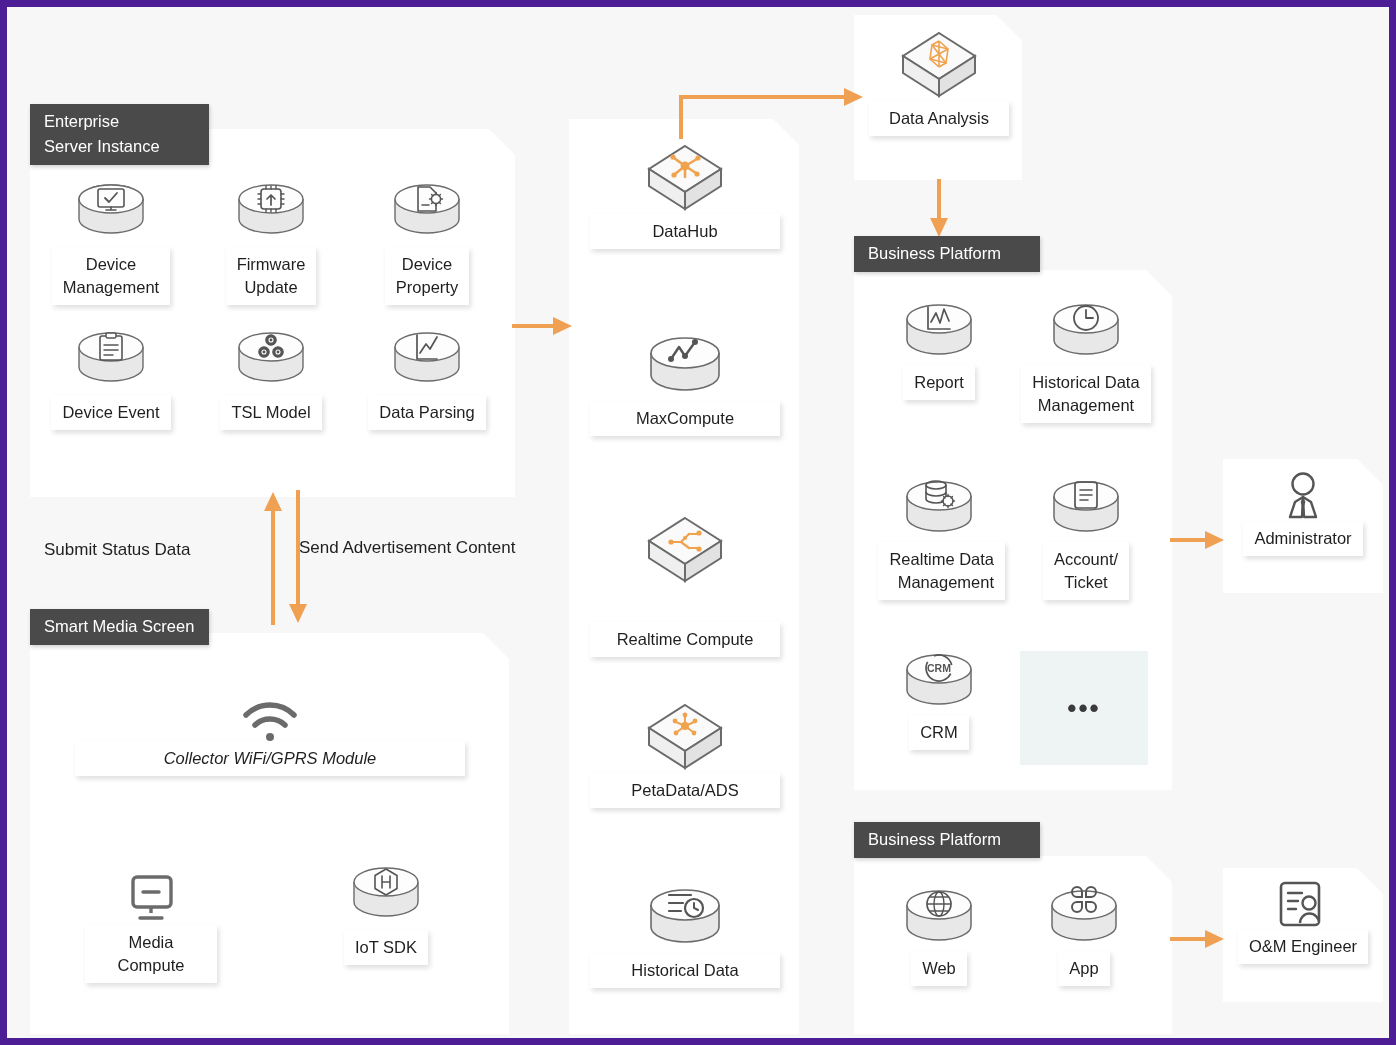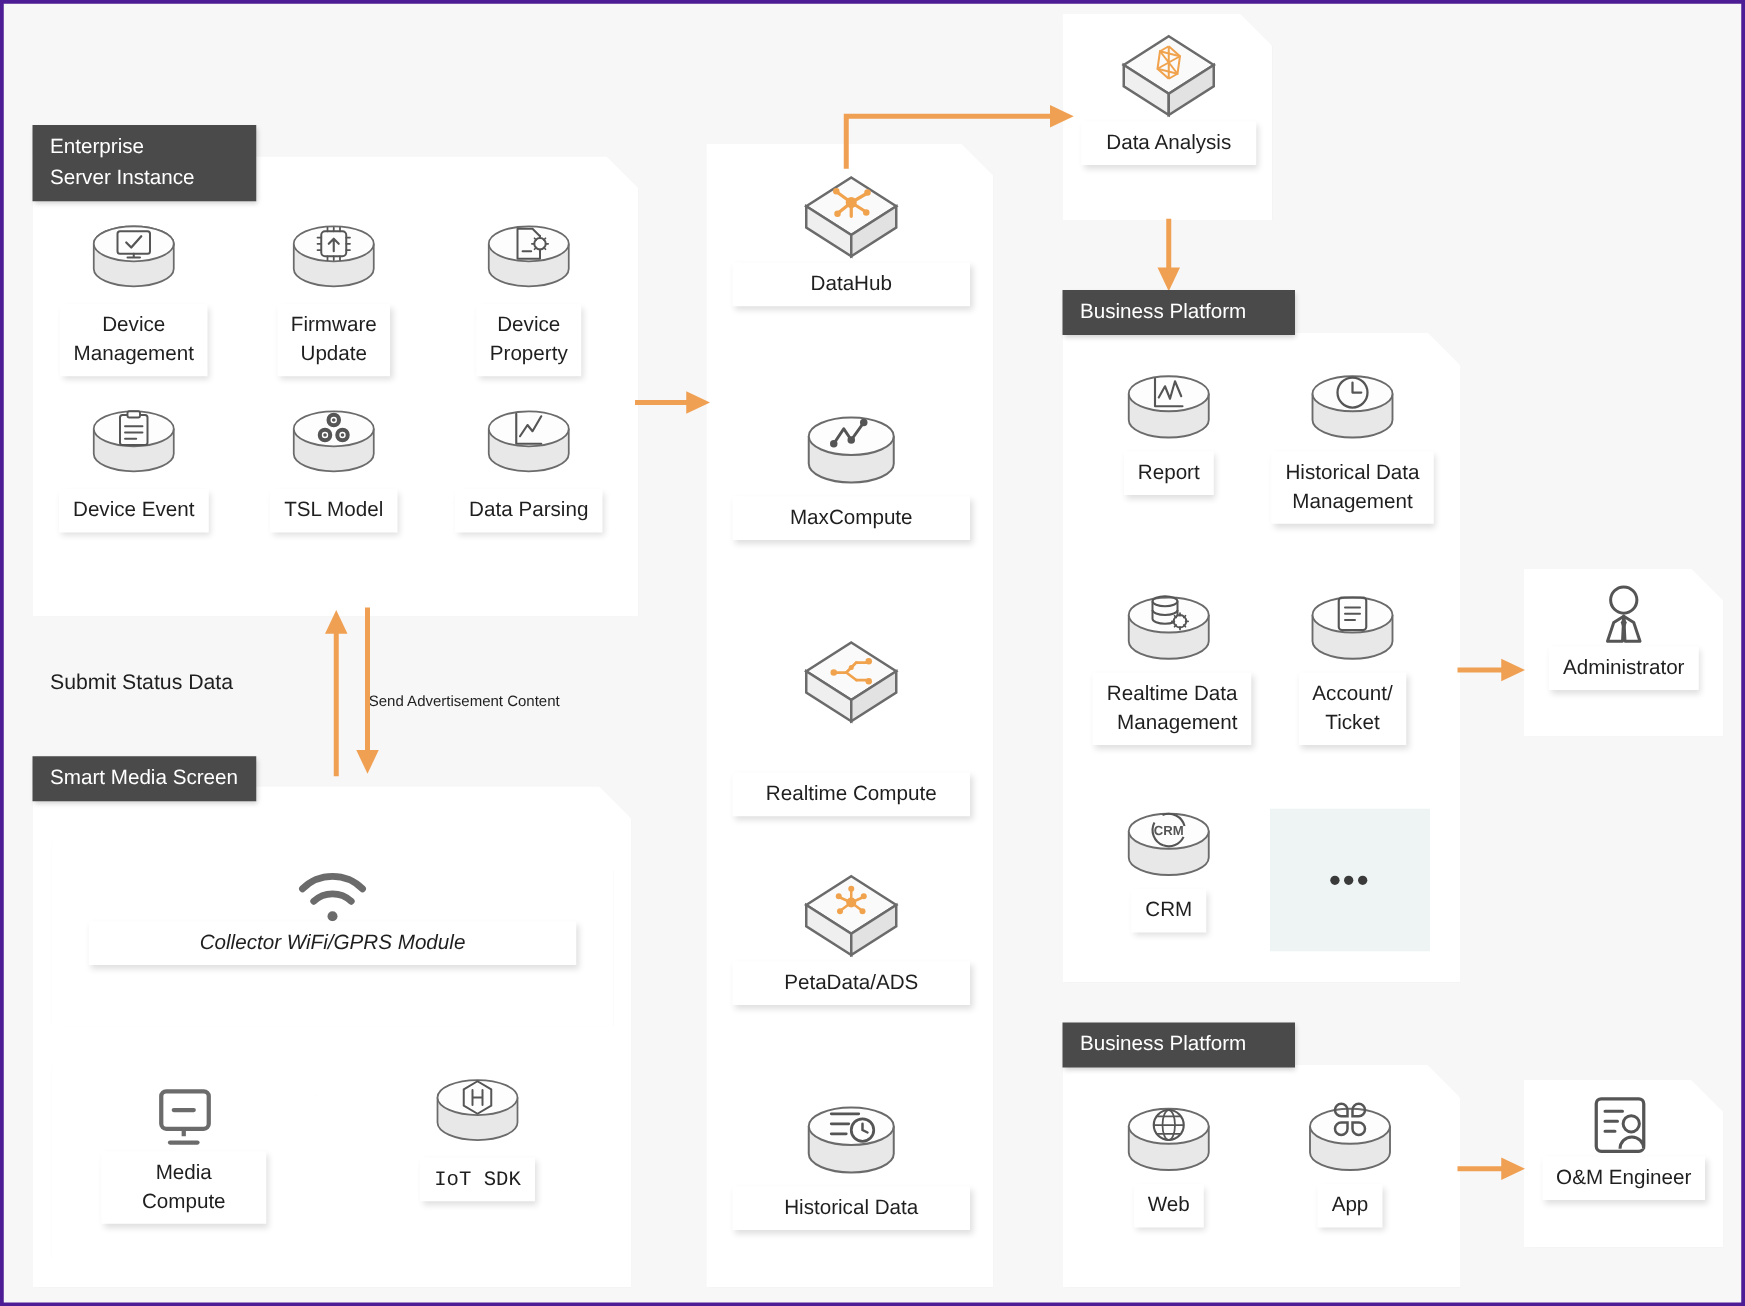--- a/index.html
+++ b/index.html
@@ -5,21 +5,21 @@
   * { box-sizing: border-box; margin:0; padding:0; }
   html,body{
     width:1396px; height:1045px;
     background:#ffffff;
     font-family:"Liberation Sans", sans-serif;
   }
   #canvas{
     position:relative;
     width:1396px; height:1045px;
     background:#f7f7f7;
-    border:3px solid #4c1d95;
+    border:7px solid #4c1d95;
     overflow:hidden;
   }
 
   
   .panel{
     position:absolute;
     background:#ffffff;
     box-shadow:2px 3px 6px rgba(0,0,0,0.10);
     -webkit-clip-path:polygon(0 0, calc(100% - 26px) 0, 100% 26px, 100% 100%, 0 100%);
     clip-path:polygon(0 0, calc(100% - 26px) 0, 100% 26px, 100% 100%, 0 100%);
@@ -167,21 +167,21 @@
         <path d="M4 20 v20 a32 14 0 0 0 64 0 V20" fill="#e8e8e8" stroke="#6b6b6b" stroke-width="1.4"></path>
         <path d="M4 20 a32 14 0 0 1 64 0 a32 14 0 0 1 -64 0" fill="#fdfdfd" stroke="#6b6b6b" stroke-width="1.4"></path>
         <path d="M26 8 v24 h20" fill="none" stroke="#555" stroke-width="1.7" stroke-linecap="round" stroke-linejoin="round"></path>
         <path d="M29 26 l6 -9 l4 5 l7 -12" fill="none" stroke="#555" stroke-width="1.7" stroke-linecap="round" stroke-linejoin="round"></path>
       </svg>
     </span>
     <span class="label">Data Parsing</span>
   </div>
 
   <div style="position:absolute; left:37px; top:533px; font-size:17px; color:#1f1f1f;">Submit Status Data</div>
-  <div style="position:absolute; left:292px; top:531px; font-size:12px; color:#1f1f1f;margin-top:20px;">Send Advertisement Content</div>
+  <div style="position:absolute; left:292px; top:531px; font-size:17px; color:#1f1f1f;">Send Advertisement Content</div>
 
   <div class="arrow" style="left:255px; top:483px;">
     <svg width="22" height="135" viewBox="0 0 22 135">
       <line x1="11" y1="135" x2="11" y2="18" stroke="#f0a053" stroke-width="4"></line>
       <polygon points="11,2 20,21 2,21" fill="#f0a053"></polygon>
     </svg>
   </div>
 
   <div class="arrow" style="left:280px; top:483px;">
     <svg width="22" height="135" viewBox="0 0 22 135">
@@ -213,21 +213,21 @@
       <svg width="64" height="62" viewBox="0 0 64 62">
         <rect x="14" y="8" width="38" height="30" rx="4" fill="none" stroke="#6b6b6b" stroke-width="3.4"></rect>
         <path d="M24 23 h16" stroke="#6b6b6b" stroke-width="3.4" stroke-linecap="round"></path>
         <path d="M21 49 h22" stroke="#6b6b6b" stroke-width="3.4" stroke-linecap="round"></path>
         <path d="M32 38 v6" stroke="#6b6b6b" stroke-width="3.4"></path>
       </svg>
     </span>
     <span class="label">Media Compute</span>
   </div>
 
-  <div class="node" style="left:314px; top:855px; width:130px;font-family:Liberation Mono, monospace;">
+  <div class="node" style="left:314px; top:855px; width:130px;">
     <span class="iconwrap">
       <svg width="72" height="78" viewBox="0 0 72 78">
         <path d="M4 20 v20 a32 14 0 0 0 64 0 V20" fill="#e8e8e8" stroke="#6b6b6b" stroke-width="1.4"></path>
         <path d="M4 20 a32 14 0 0 1 64 0 a32 14 0 0 1 -64 0" fill="#fdfdfd" stroke="#6b6b6b" stroke-width="1.4"></path>
         <path d="M36 7 l11 6.5 v13 L36 33 l-11 -6.5 v-13 z" fill="none" stroke="#555" stroke-width="1.6" stroke-linejoin="round"></path>
         <path d="M32 14 v12 M40 14 v12 M32 20 h8" stroke="#555" stroke-width="1.6" stroke-linecap="round"></path>
       </svg>
     </span>
     <span class="label">IoT SDK</span>
   </div>

